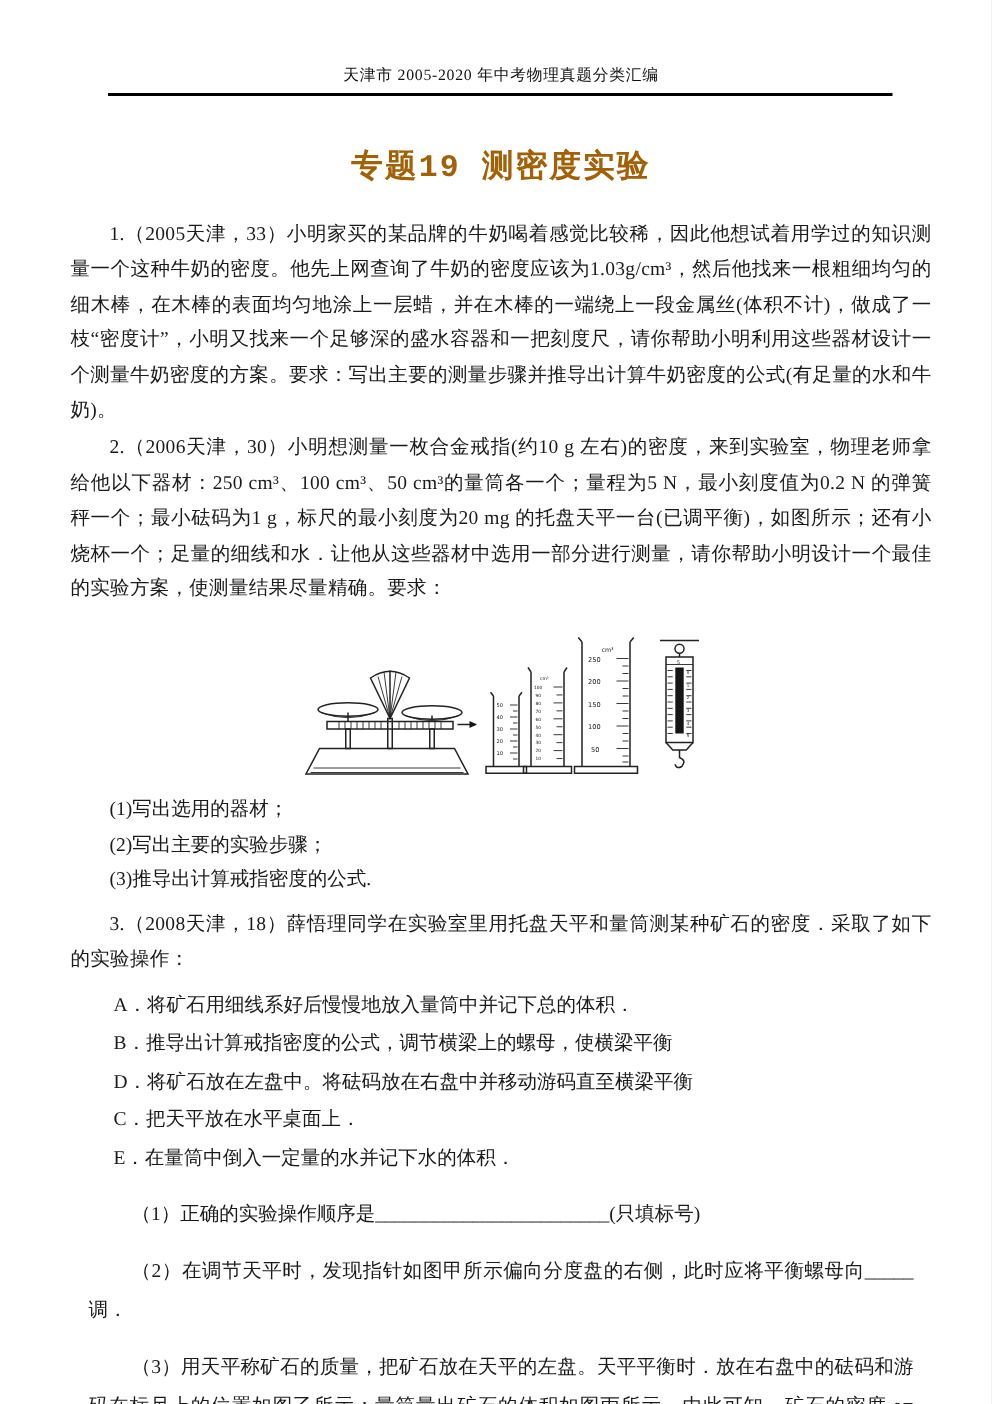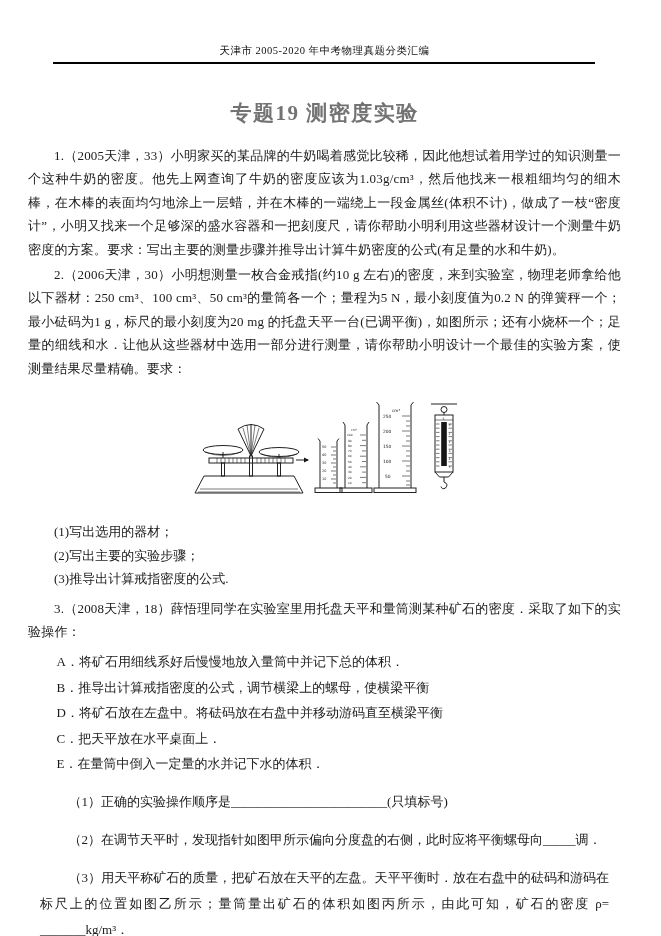--- a/index.html
+++ b/index.html
@@ -4,21 +4,21 @@
 <style>
   html,body{margin:0;padding:0;background:#e8e8e8;}
   .page{
     position:relative;
     width:661px;height:936px;
     margin:0 auto;
     background:#ffffff;
     font-family:"Liberation Serif", serif;
     color:#1a1a1a;
     box-sizing:border-box;
-    padding:44px 40px 0 28px;
+    padding:44px 40px 0 47px;
     overflow:hidden;
   }
   .hdr{
     text-align:center;
     font-size:10.5px;
     letter-spacing:.5px;
     color:#111;
     line-height:14px;
   }
   .hdr-rule{
@@ -47,21 +47,21 @@
   .figure-wrap{
     margin-top:13px;
     text-align:center;
   }
   .sub-item{
     margin:0;
     font-size:13px;
     line-height:23.5px;
     text-indent:2em;
   }
-  .sub-list{margin-top:17px;}
+  .sub-list{margin-top:0;}
   .step{
     margin:0;
     font-size:13px;
     line-height:25.5px;
     text-indent:2.2em;
     text-align:justify;
   }
   .steps{margin-top:6px;}
   .blank-item{
     margin:12px;
@@ -77,21 +77,21 @@
   svg text{fill:#161616;font-family:"DejaVu Sans", sans-serif;}
 </style>
 </head>
 <body>
 
 <div class="page">
 
   <div class="hdr">天津市 2005-2020 年中考物理真题分类汇编</div>
   <div class="hdr-rule"></div>
 
-  <div class="doc-title" style="color:#737373;">专题19 测密度实验</div>
+  <div class="doc-title" style="color:#a16207;font-family:Liberation Mono, monospace;">专题19 测密度实验</div>
 
   <p class="para q1">1.（2005天津，33）小明家买的某品牌的牛奶喝着感觉比较稀，因此他想试着用学过的知识测量一个这种牛奶的密度。他先上网查询了牛奶的密度应该为1.03g/cm³，然后他找来一根粗细均匀的细木棒，在木棒的表面均匀地涂上一层蜡，并在木棒的一端绕上一段金属丝(体积不计)，做成了一枝“密度计”，小明又找来一个足够深的盛水容器和一把刻度尺，请你帮助小明利用这些器材设计一个测量牛奶密度的方案。要求：写出主要的测量步骤并推导出计算牛奶密度的公式(有足量的水和牛奶)。</p>
 
   <p class="para q2">2.（2006天津，30）小明想测量一枚合金戒指(约10 g 左右)的密度，来到实验室，物理老师拿给他以下器材：250 cm³、100 cm³、50 cm³的量筒各一个；量程为5 N，最小刻度值为0.2 N 的弹簧秤一个；最小砝码为1 g，标尺的最小刻度为20 mg 的托盘天平一台(已调平衡)，如图所示；还有小烧杯一个；足量的细线和水．让他从这些器材中选用一部分进行测量，请你帮助小明设计一个最佳的实验方案，使测量结果尽量精确。要求：</p>
 
   <div class="figure-wrap">
     <svg width="292" height="106" viewBox="0 0 292 106">
 
       <g>
         <path class="ln" d="M16 100 L124 100 L115 83 L25 83 Z"></path>

